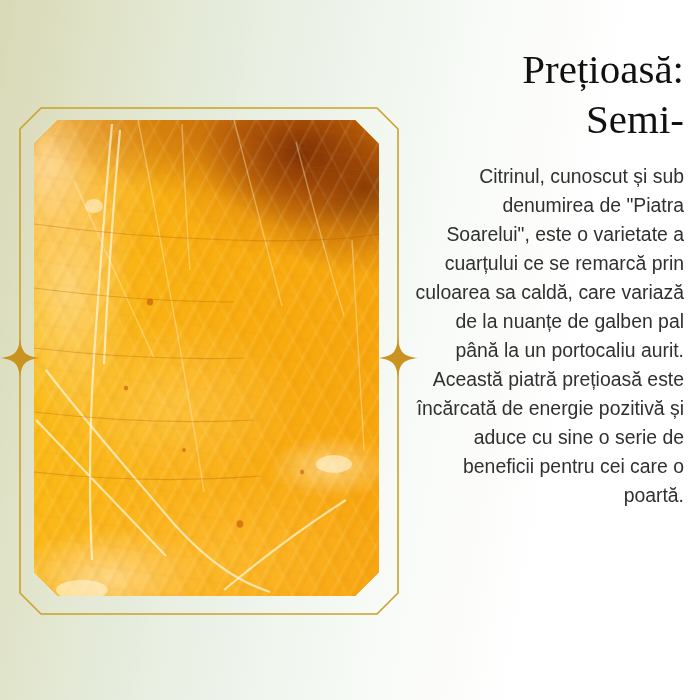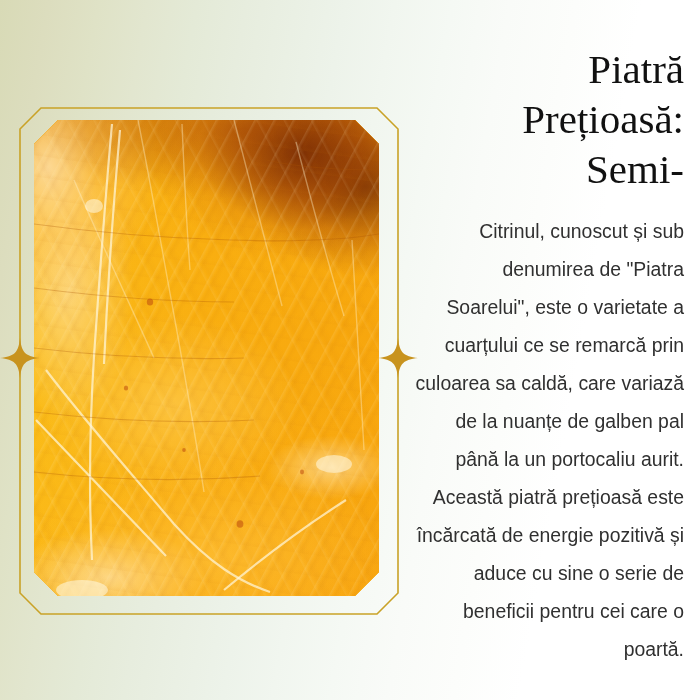--- a/index.html
+++ b/index.html
@@ -141,21 +141,21 @@
     letter-spacing: 0px;
     margin: 0;
     text-align: right;
   }
   .poster-title .tl { display: block; white-space: nowrap; }
 
   .poster-body {
     margin: 18px 0 0 0;
     font-family: "Liberation Sans", sans-serif;
     font-size: 19.4px;
-    line-height: 38px;
+    line-height: 29px;
     color: #303030;
     text-align: right;
     font-weight: 400;
   }
 </style>
 </head>
 <body>
 
 <div id="poster">
 
@@ -205,20 +205,19 @@
     <polygon points="20,129 41,108 377,108 398,129 398,593 377,614 41,614 20,593" fill="none" stroke="#c9a227" stroke-width="1.6"></polygon>
   </svg>
 
   <svg class="frame-svg" viewBox="0 0 700 700">
     <path d="M20,338 C21.5,352.5 25.5,356.5 40,358 C25.5,359.5 21.5,363.5 20,378 C18.5,363.5 14.5,359.5 0,358 C14.5,356.5 18.5,352.5 20,338 Z" fill="#c8931e"></path>
     <path d="M398,338 C399.5,352.5 403.5,356.5 418,358 C403.5,359.5 399.5,363.5 398,378 C396.5,363.5 392.5,359.5 378,358 C392.5,356.5 396.5,352.5 398,338 Z" fill="#c8931e"></path>
   </svg>
 
   <div class="text-col">
     <h1 class="poster-title">
-      <span class="tl">Piatră</span>
       <span class="tl">Prețioasă:</span>
       <span class="tl">Semi-</span>
     </h1>
     <p class="poster-body">Citrinul, cunoscut și sub denumirea de "Piatra Soarelui", este o varietate a cuarțului ce se remarcă prin culoarea sa caldă, care variază de la nuanțe de galben pal până la un portocaliu aurit. Această piatră prețioasă este încărcată de energie pozitivă și aduce cu sine o serie de beneficii pentru cei care o poartă.</p>
   </div>
 
 </div>
 
 </body></html>

